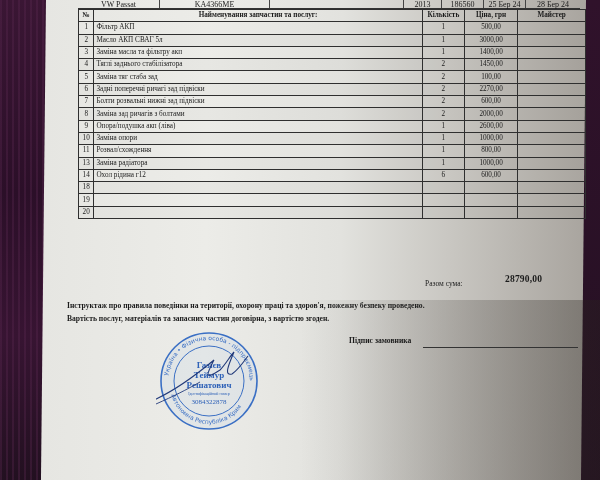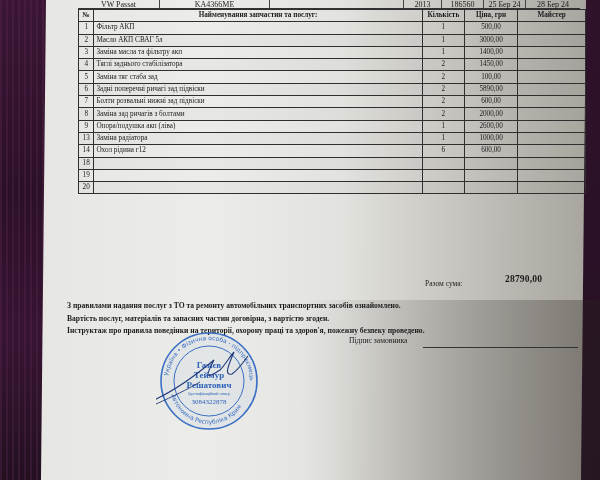--- a/index.html
+++ b/index.html
@@ -51,21 +51,21 @@
     }
     table.items th { font-weight: bold; font-size: 7.2px; text-align: center; }
     table.items td.num { text-align: center; padding: 0; }
     table.items td.qty, table.items td.price { text-align: center; }
     table.items tr:nth-child(even) td { background: rgba(0,0,0,0.02); }
 
     .total-label { position: absolute; left: 361px; top: 279px; font-size: 7.5px; }
     .total-value { position: absolute; left: 441px; top: 274px; font-size: 9.5px; font-weight: bold; letter-spacing: 0.2px; }
 
     .notes { position: absolute; left: 3px; top: 300px; font-size: 7.6px; font-weight: bold; line-height: 12.5px; }
-    .sign-label { position: absolute; left: 285px; top: 336px; font-size: 7.6px; font-weight: normal; }
+    .sign-label { position: absolute; left: 285px; top: 336px; font-size: 7.6px; font-weight: bold; }
     .sign-line { position: absolute; left: 359px; top: 347px; width: 155px; border-bottom: 1px solid #333; }
 
     .stamp { position: absolute; left: 92px; top: 330px; width: 106px; height: 102px; }
   </style>
 </head>
 <body>
 
 <div class="fabric"></div>
 <div class="fabric-right"></div>
 <div class="paper"></div>
@@ -133,21 +133,21 @@
           <td class="num">5</td>
           <td class="name">Заміна тяг стаба зад</td>
           <td class="qty">2</td>
           <td class="price">100,00</td>
           <td class="master"></td>
         </tr>
         <tr>
           <td class="num">6</td>
           <td class="name">Задні поперечні ричагі зад підвіски</td>
           <td class="qty">2</td>
-          <td class="price">5890,00</td>
+          <td class="price">2270,00</td>
           <td class="master"></td>
         </tr>
         <tr>
           <td class="num">7</td>
           <td class="name">Болти розвальні нижні зад підвіски</td>
           <td class="qty">2</td>
           <td class="price">600,00</td>
           <td class="master"></td>
         </tr>
         <tr>
@@ -155,20 +155,34 @@
           <td class="name">Заміна зад ричагів з болтами</td>
           <td class="qty">2</td>
           <td class="price">2000,00</td>
           <td class="master"></td>
         </tr>
         <tr>
           <td class="num">9</td>
           <td class="name">Опора/подушка акп (ліва)</td>
           <td class="qty">1</td>
           <td class="price">2600,00</td>
+          <td class="master"></td>
+        </tr>
+        <tr>
+          <td class="num">10</td>
+          <td class="name">Заміна опори</td>
+          <td class="qty">1</td>
+          <td class="price">1000,00</td>
+          <td class="master"></td>
+        </tr>
+        <tr>
+          <td class="num">11</td>
+          <td class="name">Розвал/схождення</td>
+          <td class="qty">1</td>
+          <td class="price">800,00</td>
           <td class="master"></td>
         </tr>
         <tr>
           <td class="num">13</td>
           <td class="name">Заміна радіатора</td>
           <td class="qty">1</td>
           <td class="price">1000,00</td>
           <td class="master"></td>
         </tr>
         <tr>
@@ -199,23 +213,22 @@
           <td class="price"></td>
           <td class="master"></td>
         </tr>
       </tbody>
   </table>
 
   <div class="total-label">Разом сума:</div>
   <div class="total-value">28790,00</div>
 
   <div class="notes">
-    <div>З правилами надання послуг з ТО та ремонту автомобільних транспортних засобів ознайомлено.</div>
+    <div>Інструктаж про правила поведінки на території, охорону праці та здоров'я, пожежну безпеку проведено.</div>
     <div>Вартість послуг, матеріалів та запасних частин договірна, з вартістю згоден.</div>
-    <div>Інструктаж про правила поведінки на території, охорону праці та здоров'я, пожежну безпеку проведено.</div>
   </div>
 
   <div class="sign-label">Підпис замовника</div>
   <div class="sign-line"></div>
 
   <svg class="stamp" viewBox="0 0 106 102">
     <defs>
       <path id="ringTop" d="M 12 51 A 41 41 0 0 1 94 51"></path>
       <path id="ringBot" d="M 14 55 A 39 39 0 0 0 92 55"></path>
     </defs>

